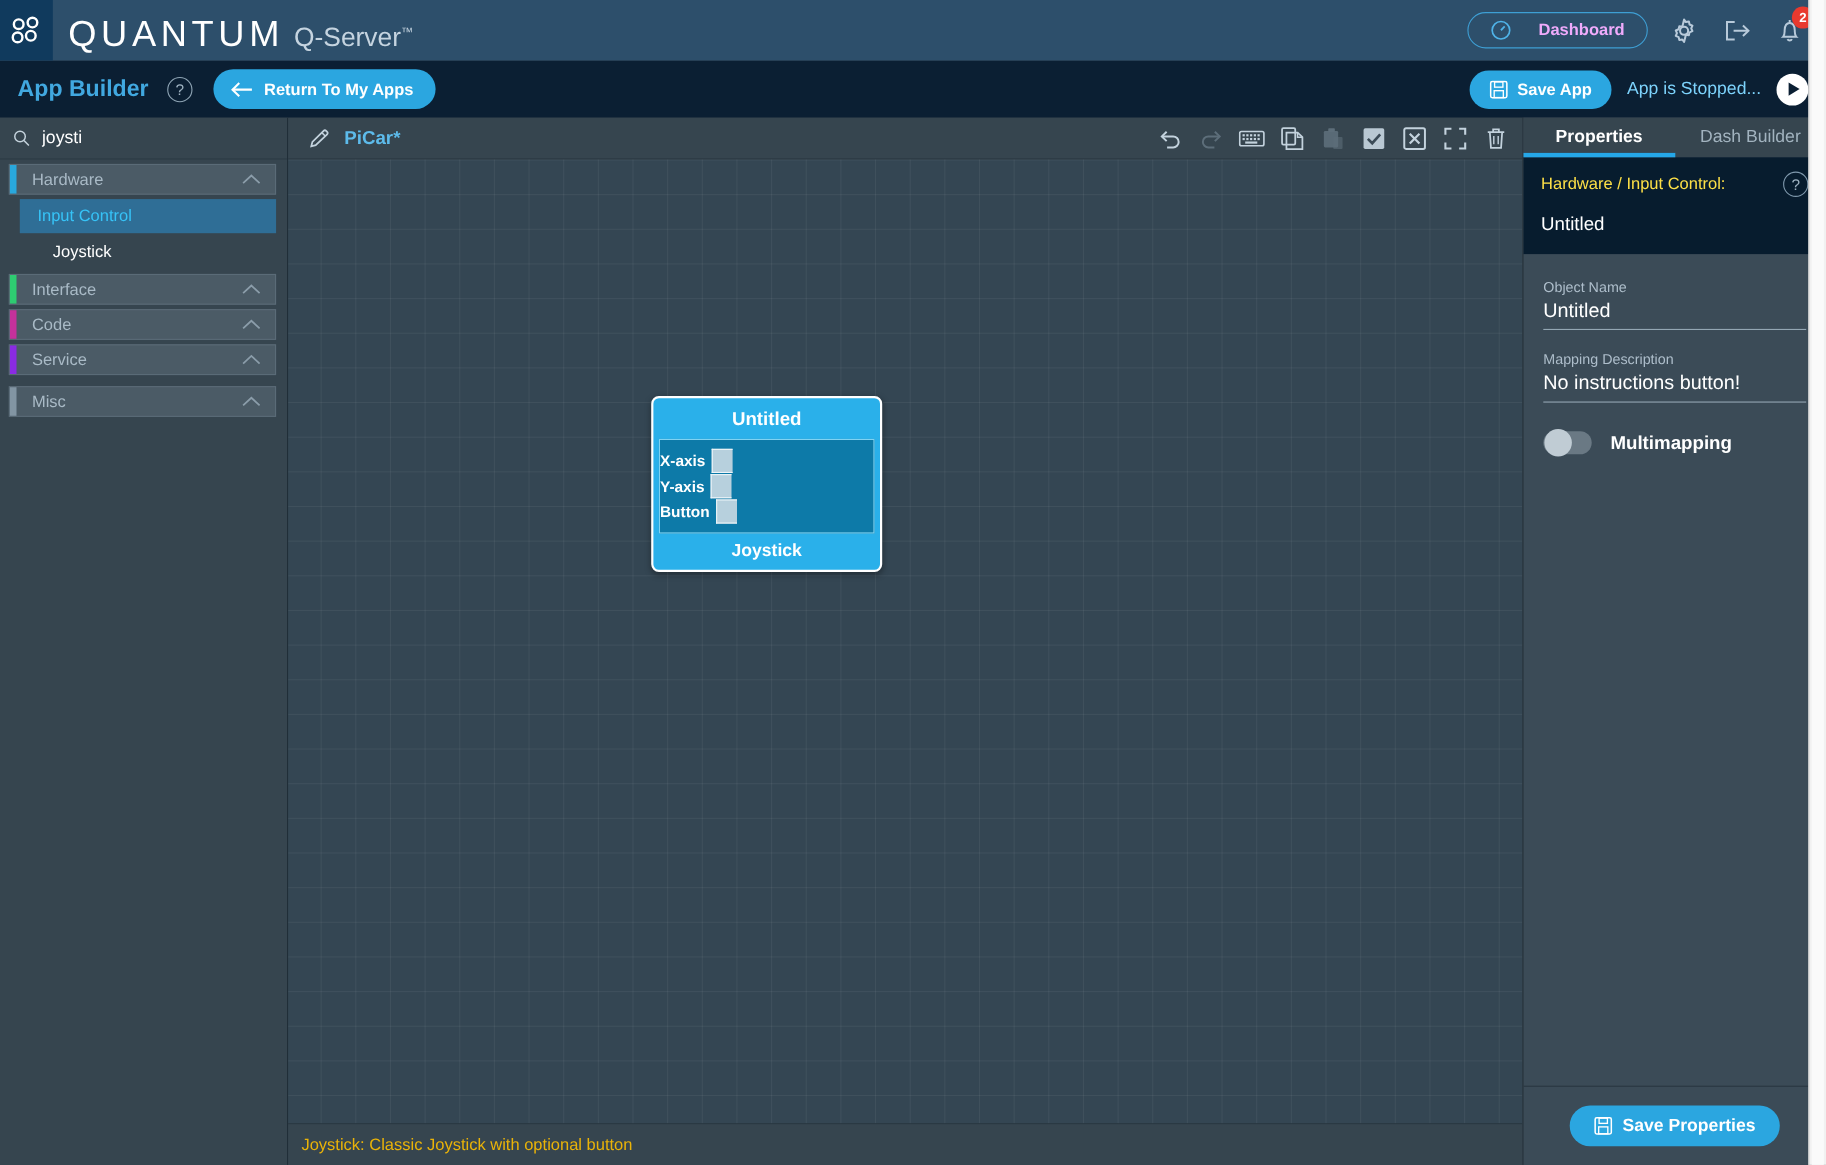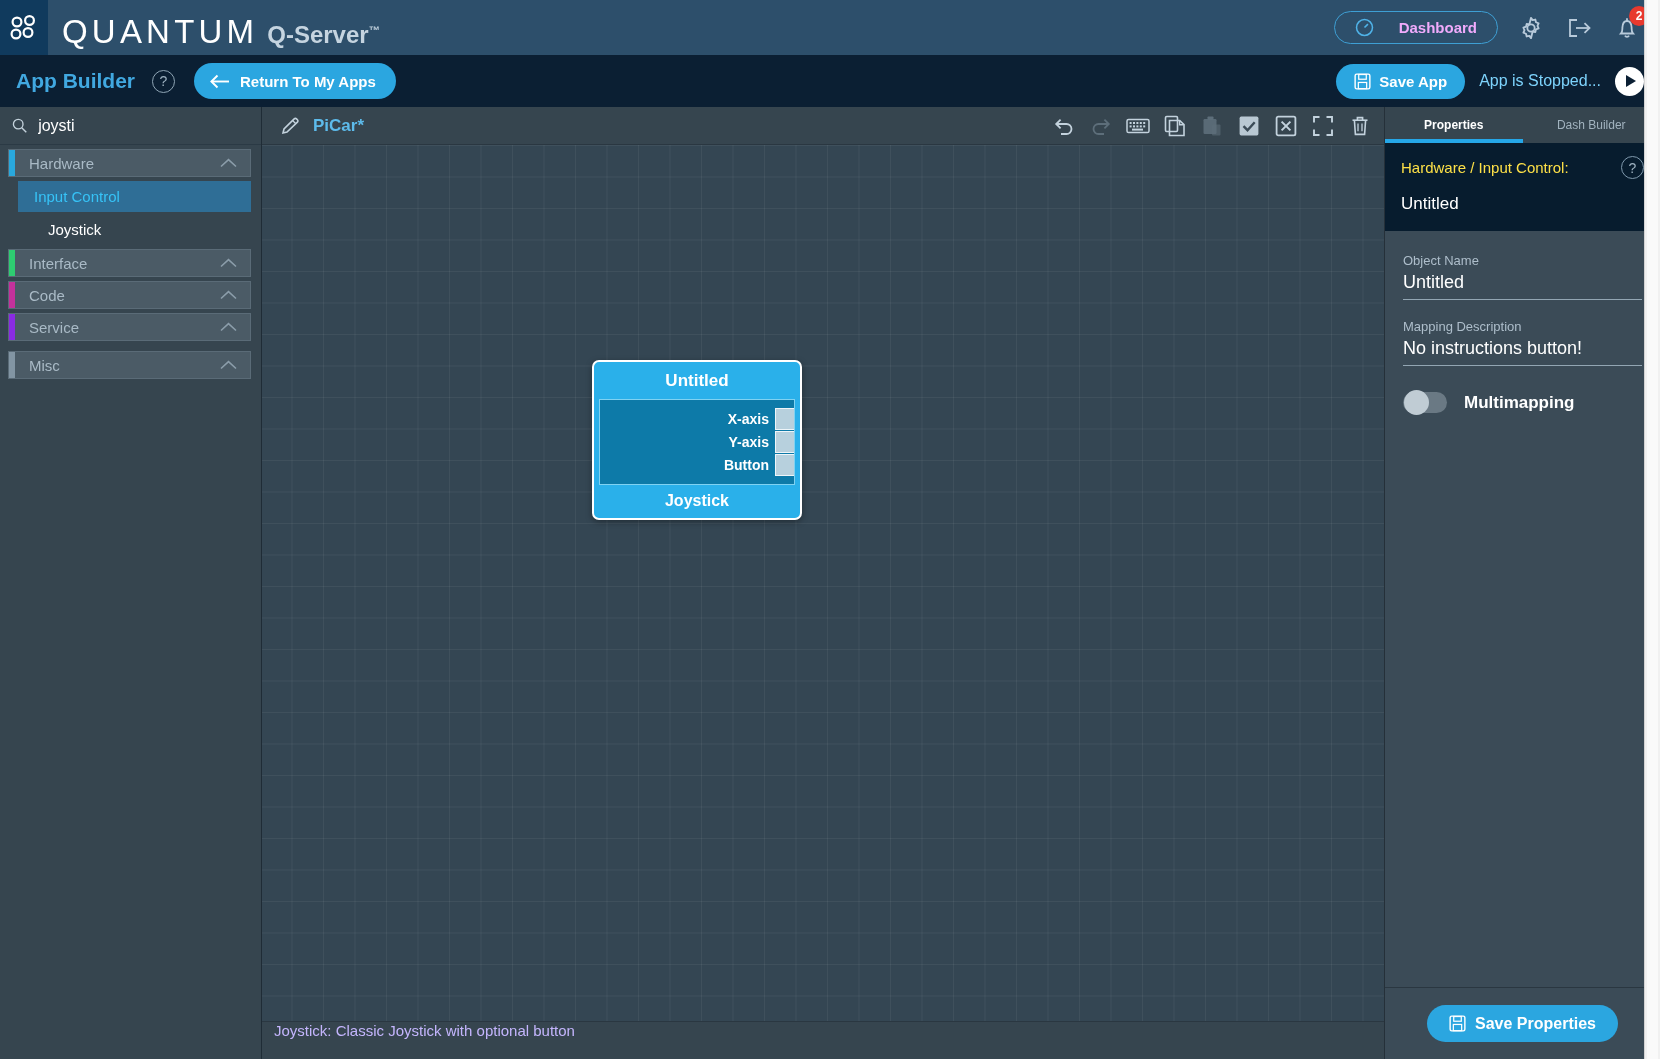--- a/index.html
+++ b/index.html
@@ -25,21 +25,21 @@
   }
   .brand-text {
     margin-left: 14px;
     display: flex; align-items: baseline; gap: 9px;
   }
   .brand-q {
     color: #ffffff; font-size: 33px; letter-spacing: 4.2px;
     font-weight: 400;
   }
   .brand-s {
-    color: #c5d4e0; font-size: 24px; font-weight: 700; letter-spacing: 0px; margin-top: 16px;
+    color: #c5d4e0; font-size: 24px; font-weight: 400; letter-spacing: 0px; margin-top: 16px;
   }
   .brand-tm { font-size: 11px; vertical-align: super; color: #c5d4e0; }
   .brandbar-right {
     margin-left: auto; display: flex; align-items: center; gap: 18px;
     padding-right: 18px;
   }
   .dash-btn {
     border: 1px solid #3e9fd4; border-radius: 20px;
     height: 33px; padding: 0 20px;
     display: flex; align-items: center; gap: 25px;
@@ -185,57 +185,57 @@
   .node-title {
     color: #fff; font-size: 17px; font-weight: 700; text-align: center;
     padding: 4px 0 8px;
   }
   .node-body {
     background: #0d7aa8;
     border: 1px solid #7fd2f2;
     padding: 7px 0 8px;
   }
   .port-row {
-    display: flex; align-items: center; justify-content: flex-end;
+    display: flex; align-items: center; 
     height: 23px; padding-right: 0px;
   }
   .port-label { color: #ffffff; font-size: 14px; font-weight: 700; margin-right: 6px; }
   .port-sq {
     width: 19px; height: 22px; background: #b7d0dd;
     border: 1px solid #eef5f9; border-right: none;
   }
   .node-footer {
     color: #fff; font-size: 16px; font-weight: 700; text-align: center;
     padding: 7px 0 3px;
   }
 
   .statusbar {
     height: 38px; flex: 0 0 38px;
     background: #36454f;
     border-top: 1px solid #2a3741;
-    display: flex; padding-left: 12px;
-    color: #c4b5fd; font-size: 15px;
+    display: flex; align-items: center; padding-left: 12px;
+    color: #eab308; font-size: 15px;
   }
 
   
   .props {
     width: 276px; flex: 0 0 276px;
     background: #3b4b57;
     border-left: 1px solid #253039;
     display: flex; flex-direction: column;
     position: relative;
   }
   .tabs {
     height: 36px; flex: 0 0 36px;
     display: flex; align-items: stretch;
     background: #36454f;
   }
   .tab {
     flex: 1 1 0; display: flex; align-items: center; justify-content: center;
-    font-size: 12px; color: #a2b3bf; cursor: pointer; position: relative; text-align: center;
+    font-size: 16px; color: #a2b3bf; cursor: pointer; position: relative; text-align: center;
   }
   .tab.active { color: #ffffff; font-weight: 700; }
   .tab.active::after {
     content: ""; position: absolute; left: 0; right: 0; bottom: 0; height: 4px;
     background: #25a7e8;
   }
   .ctx-block {
     background: #071c2e; padding: 13px 16px 17px;
   }
   .ctx-row { display: flex; align-items: center; }

